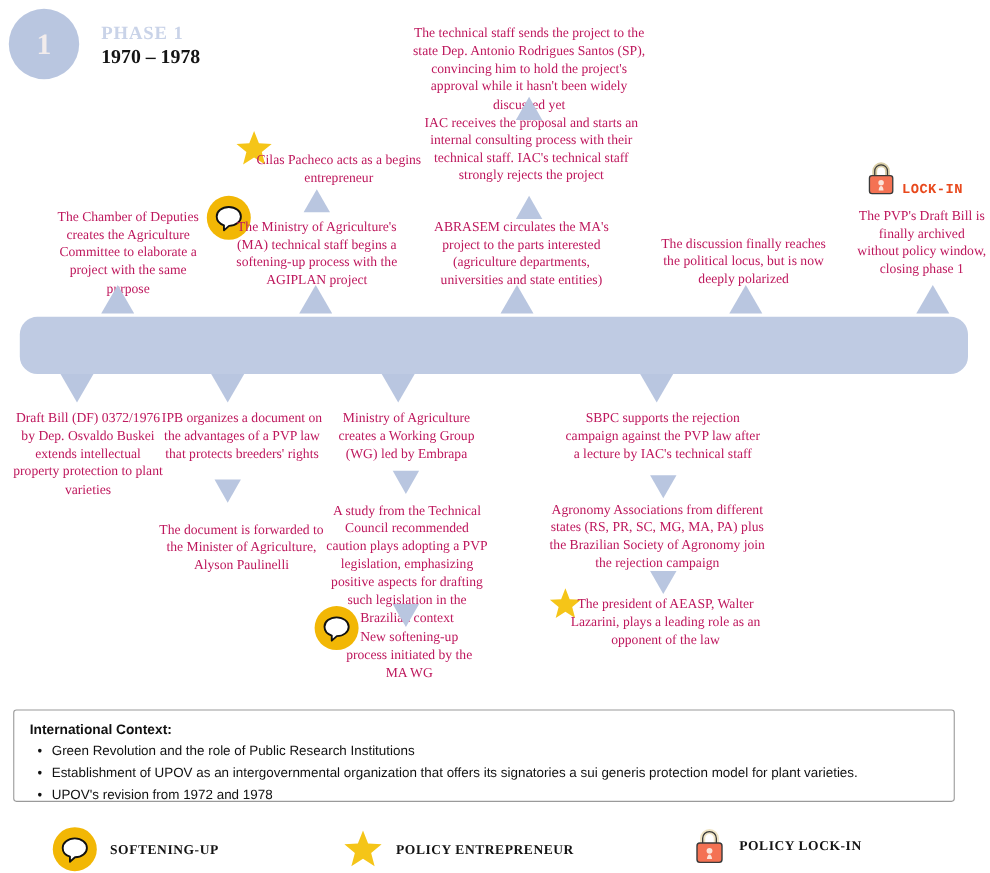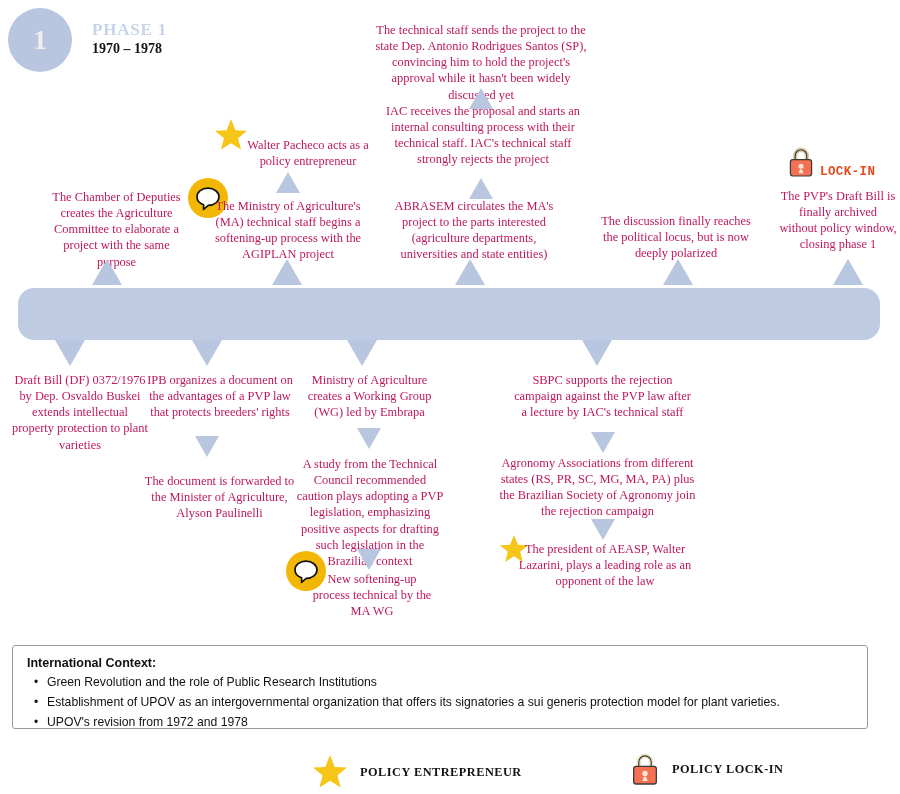--- a/index.html
+++ b/index.html
@@ -24,21 +24,21 @@
   }
   #phase-title{
     left:92px;top:20px;
     font-family:"Liberation Serif","DejaVu Serif",serif;
     font-size:17px;font-weight:bold;letter-spacing:.8px;
     color:#c9d3e8;
   }
   #phase-years{
     left:92px;top:41px;
     font-family:"Liberation Serif","DejaVu Serif",serif;
-    font-size:14px;font-weight:bold;color:#141414;
+    font-size:18px;font-weight:bold;color:#141414;
   }
 
   
   .evt{
     text-align:center;
     font-family:"Liberation Serif","DejaVu Serif",serif;
     font-size:12.4px;line-height:1.30;color:#be185d;
   }
 
   
@@ -122,21 +122,21 @@
 
 <div class="abs evt" style="left:370px;top:22px;width:222px;">The technical staff sends the project to the state Dep. Antonio Rodrigues Santos (SP), convincing him to hold the project's approval while it hasn't been widely discussed yet</div>
 <div class="abs tri-up sm" style="left:469px;top:88px;"></div>
 
 <div class="abs evt" style="left:378px;top:103px;width:210px;">IAC receives the proposal and starts an internal consulting process with their technical staff. IAC's technical staff strongly rejects the project</div>
 <div class="abs tri-up sm" style="left:469px;top:178px;"></div>
 
 <svg class="abs icon-star" style="left:214px;top:118px;" viewBox="0 0 34 34">
   <polygon points="17,1 21.4,12.2 33,12.8 24,20.2 27,31.6 17,25.2 7,31.6 10,20.2 1,12.8 12.6,12.2" fill="#f5c518"></polygon>
 </svg>
-<div class="abs evt" style="left:233px;top:137px;width:150px;">Walter Pacheco acts as a policy entrepreneur</div>
+<div class="abs evt" style="left:233px;top:137px;width:150px;">Cilas Pacheco acts as a begins entrepreneur</div>
 <div class="abs tri-up sm" style="left:276px;top:172px;"></div>
 
 <div class="abs icon-soft" style="left:188px;top:178px;">
   <svg width="28" height="26" viewBox="0 0 28 26">
     <path d="M14 3.2c-6.2 0-11 3.8-11 8.6 0 3.6 2.7 6.7 6.6 8v4.6l4.6-4.1c6.2 0 10.8-3.8 10.8-8.5S20.2 3.2 14 3.2z" fill="#ffffff" stroke="#111111" stroke-width="1.7" stroke-linejoin="round"></path>
   </svg>
 </div>
 <div class="abs evt" style="left:213px;top:198px;width:150px;">The Ministry of Agriculture's (MA) technical staff begins a softening-up process with the AGIPLAN project</div>
 
 <div class="abs evt" style="left:44px;top:189px;width:145px;">The Chamber of Deputies creates the Agriculture Committee to elaborate a project with the same purpose</div>
@@ -178,21 +178,21 @@
 <div class="abs tri-down sm" style="left:357px;top:428px;"></div>
 
 <div class="abs evt" style="left:295px;top:456px;width:150px;">A study from the Technical Council recommended caution plays adopting a PVP legislation, emphasizing positive aspects for drafting such legislation in the Brazilian context</div>
 <div class="abs tri-down sm" style="left:357px;top:549px;"></div>
 
 <div class="abs icon-soft" style="left:286px;top:551px;">
   <svg width="28" height="26" viewBox="0 0 28 26">
     <path d="M14 3.2c-6.2 0-11 3.8-11 8.6 0 3.6 2.7 6.7 6.6 8v4.6l4.6-4.1c6.2 0 10.8-3.8 10.8-8.5S20.2 3.2 14 3.2z" fill="#ffffff" stroke="#111111" stroke-width="1.7" stroke-linejoin="round"></path>
   </svg>
 </div>
-<div class="abs evt" style="left:311px;top:571px;width:122px;">New softening-up process technical by the MA WG</div>
+<div class="abs evt" style="left:311px;top:571px;width:122px;">New softening-up process initiated by the MA WG</div>
 
 <div class="abs evt" style="left:510px;top:372px;width:185px;">SBPC supports the rejection campaign against the PVP law after a lecture by IAC's technical staff</div>
 <div class="abs tri-down sm" style="left:591px;top:432px;"></div>
 
 <div class="abs evt" style="left:495px;top:455px;width:205px;">Agronomy Associations from different states (RS, PR, SC, MG, MA, PA) plus the Brazilian Society of Agronomy join the rejection campaign</div>
 <div class="abs tri-down sm" style="left:591px;top:519px;"></div>
 
 <svg class="abs icon-star" style="left:499px;top:534px;width:30px;height:30px;" viewBox="0 0 34 34">
   <polygon points="17,1 21.4,12.2 33,12.8 24,20.2 27,31.6 17,25.2 7,31.6 10,20.2 1,12.8 12.6,12.2" fill="#f5c518"></polygon>
 </svg>
@@ -202,20 +202,28 @@
   <div id="intl-title">International Context:</div>
   <ul id="intl-list">
     <li>Green Revolution and the role of Public Research Institutions</li>
     <li>Establishment of UPOV as an intergovernmental organization that offers its signatories a sui generis protection model for plant varieties.</li>
     <li>UPOV's revision from 1972 and 1978</li>
   </ul>
 </div>
 
 <div class="abs" id="legend">
 
+  <div class="legend-item" style="left:48px;top:4px;">
+    <div class="icon-soft" style="width:40px;height:40px;">
+      <svg width="28" height="26" viewBox="0 0 28 26">
+        <path d="M14 3.2c-6.2 0-11 3.8-11 8.6 0 3.6 2.7 6.7 6.6 8v4.6l4.6-4.1c6.2 0 10.8-3.8 10.8-8.5S20.2 3.2 14 3.2z" fill="#ffffff" stroke="#111111" stroke-width="1.7" stroke-linejoin="round"></path>
+      </svg>
+    </div>
+    <span class="legend-label">SOFTENING-UP</span>
+  </div>
 
   <div class="legend-item" style="left:630px;top:3px;">
     <svg class="icon-lock" style="width:30px;height:36px;" viewBox="0 0 28 32">
       <path d="M8.2 14V9.6a5.8 5.8 0 0 1 11.6 0V14" fill="none" stroke="#efe4c4" stroke-width="4.4"></path>
       <path d="M8.2 14V9.6a5.8 5.8 0 0 1 11.6 0V14" fill="none" stroke="#3a3a3a" stroke-width="1.1"></path>
       <rect x="3.4" y="13.6" width="21.2" height="16.4" rx="2.4" fill="#f47253" stroke="#3a3a3a" stroke-width="1.2"></rect>
       <circle cx="14" cy="20.2" r="2.5" fill="#fbe3d8"></circle>
       <path d="M11.8 27.2c0-2.2 1-4 2.2-4s2.2 1.8 2.2 4z" fill="#fbe3d8"></path>
     </svg>
     <span class="legend-label">POLICY LOCK-IN</span>

